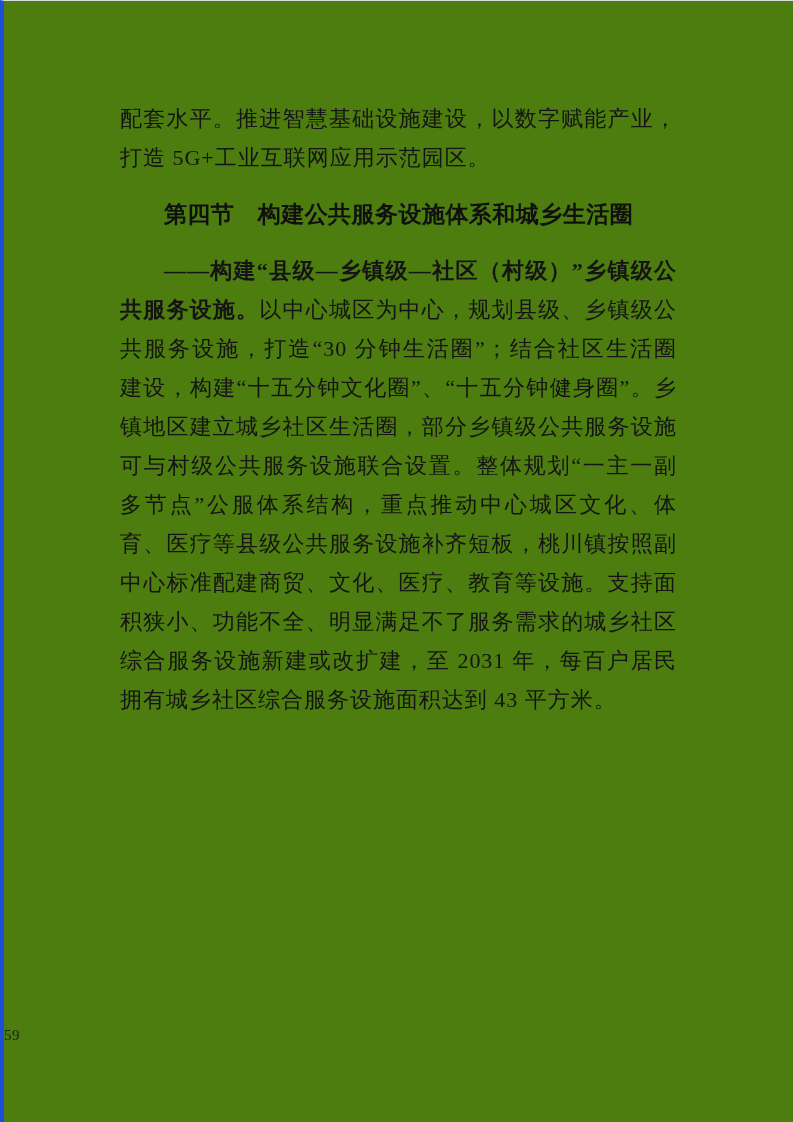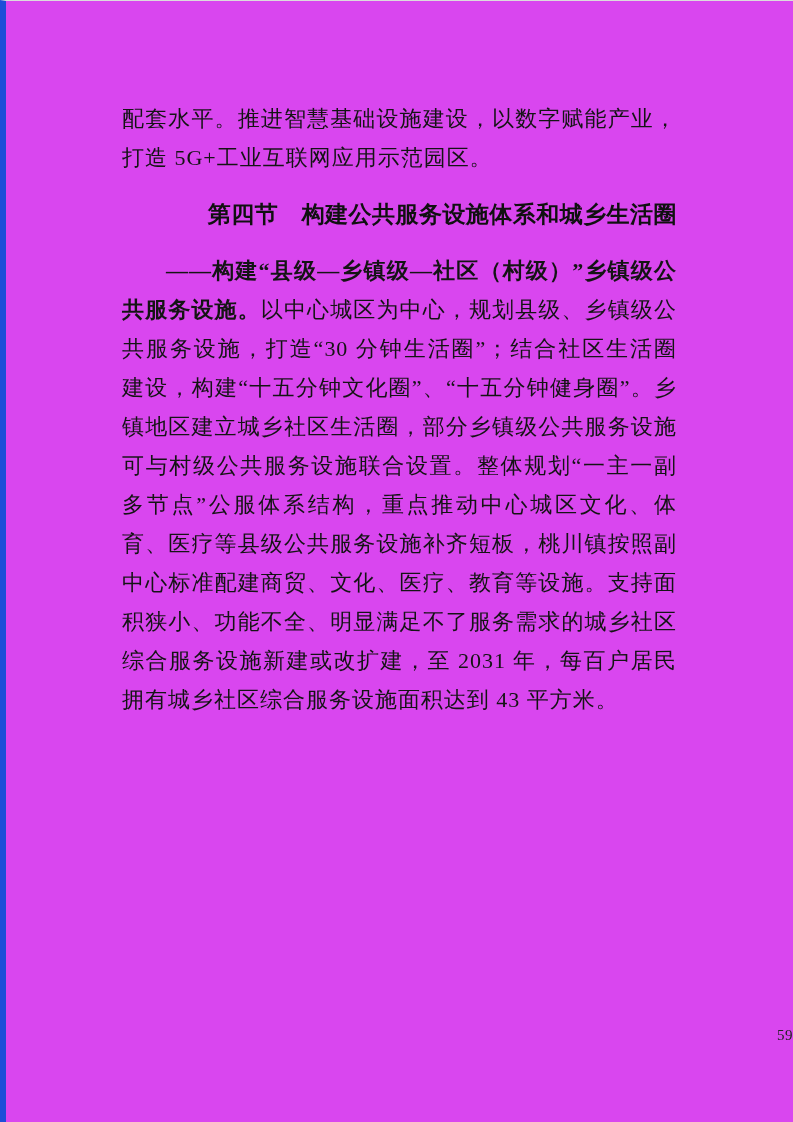--- a/index.html
+++ b/index.html
@@ -4,23 +4,23 @@
 <style>
   html, body {
     margin: 0;
     padding: 0;
     background: #ffffff;
   }
   .page {
     position: relative;
     width: 793px;
     height: 1122px;
-    background: #d946ef;
+    background: #4d7c0f;
     box-sizing: border-box;
-    border-left: 6px solid #1d4ed8;
+    border-left: 4px solid #1d4ed8;
     border-top: 1px solid #dcdcdc;
     padding: 98px 116px 16px 116px;
     font-family: "Liberation Serif", "DejaVu Serif", serif;
     color: #141414;
     overflow: hidden;
   }
   .body-text {
     margin: 0;
     font-size: 22px;
     line-height: 39px;
@@ -34,29 +34,29 @@
   .lead {
     font-weight: bold;
   }
   .section-heading {
     margin: 18px 0 17px 0;
     font-family: "Liberation Sans", "DejaVu Sans", sans-serif;
     font-weight: 700;
     font-size: 23px;
     line-height: 39px;
     letter-spacing: 0.02em;
-    text-align: right;
+    text-align: center;
     color: #101010;
   }
   .page-number {
     position: absolute;
     left: 0;
     right: 0;
     top: 1026px;
-    text-align: right;
+    text-align: left;
     font-size: 15px;
     letter-spacing: 0.5px;
     color: #222222;
   }
 </style>
 </head>
 <body>
 
 <div class="page">
 

